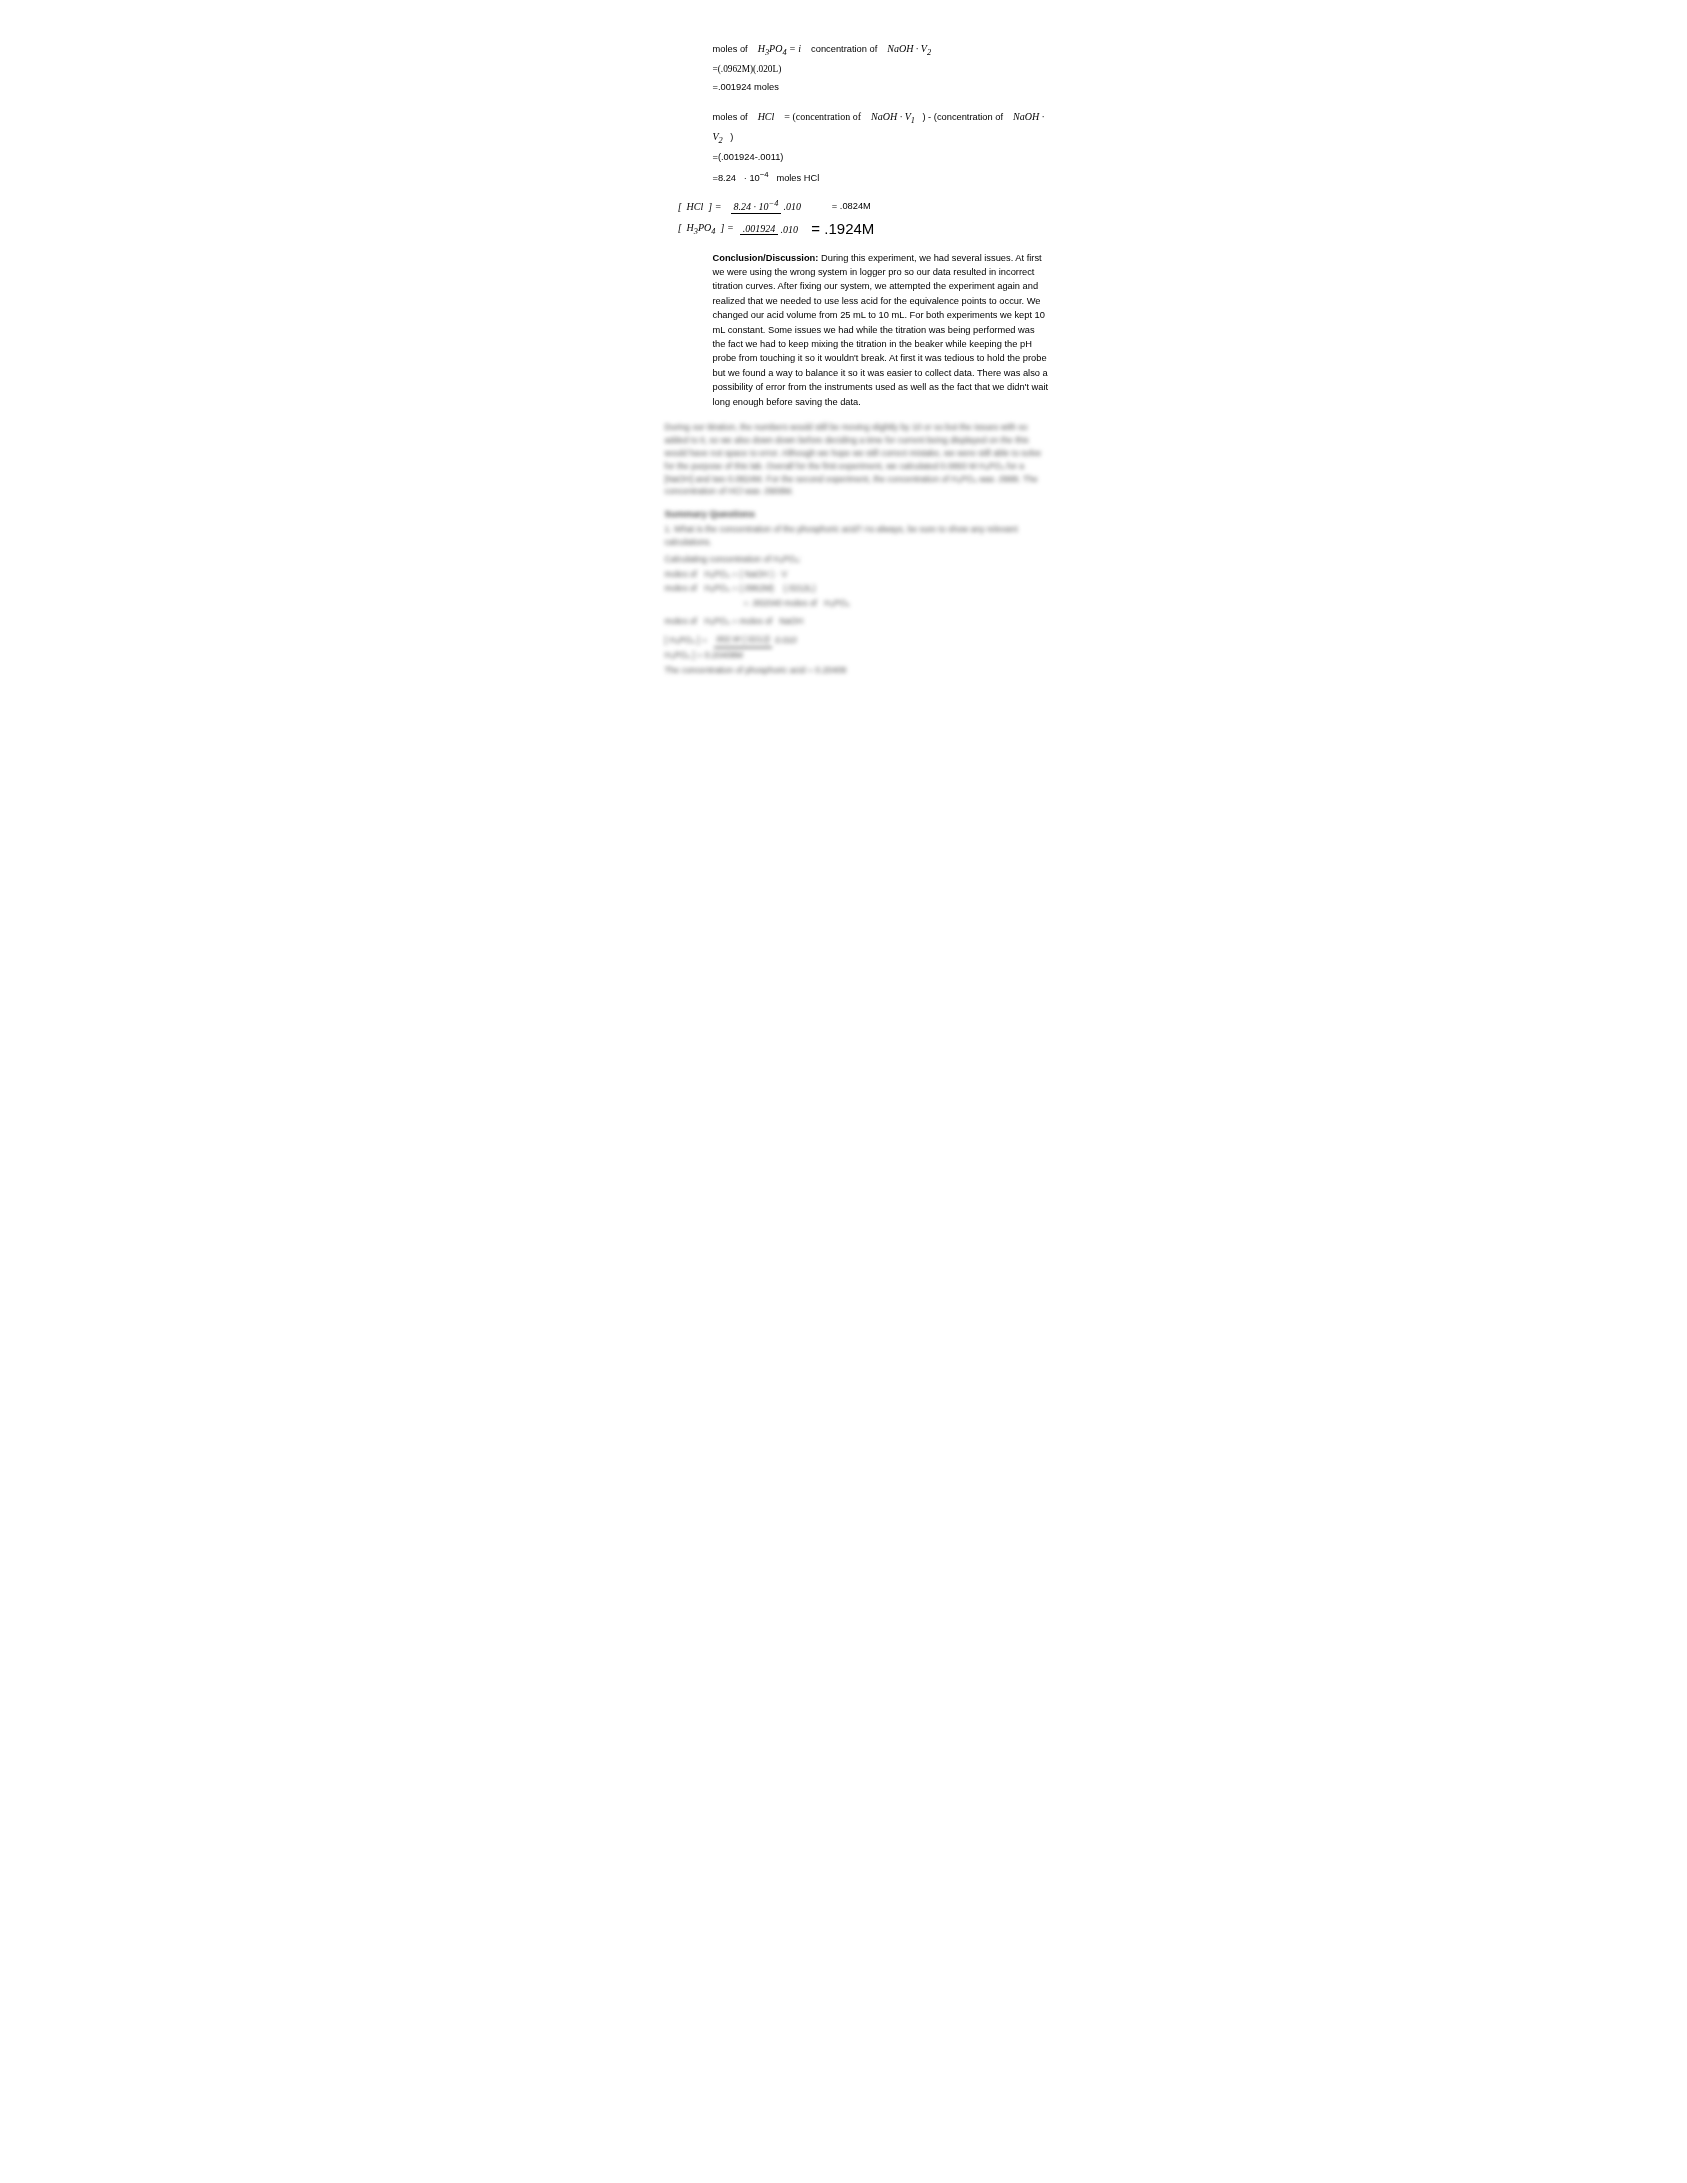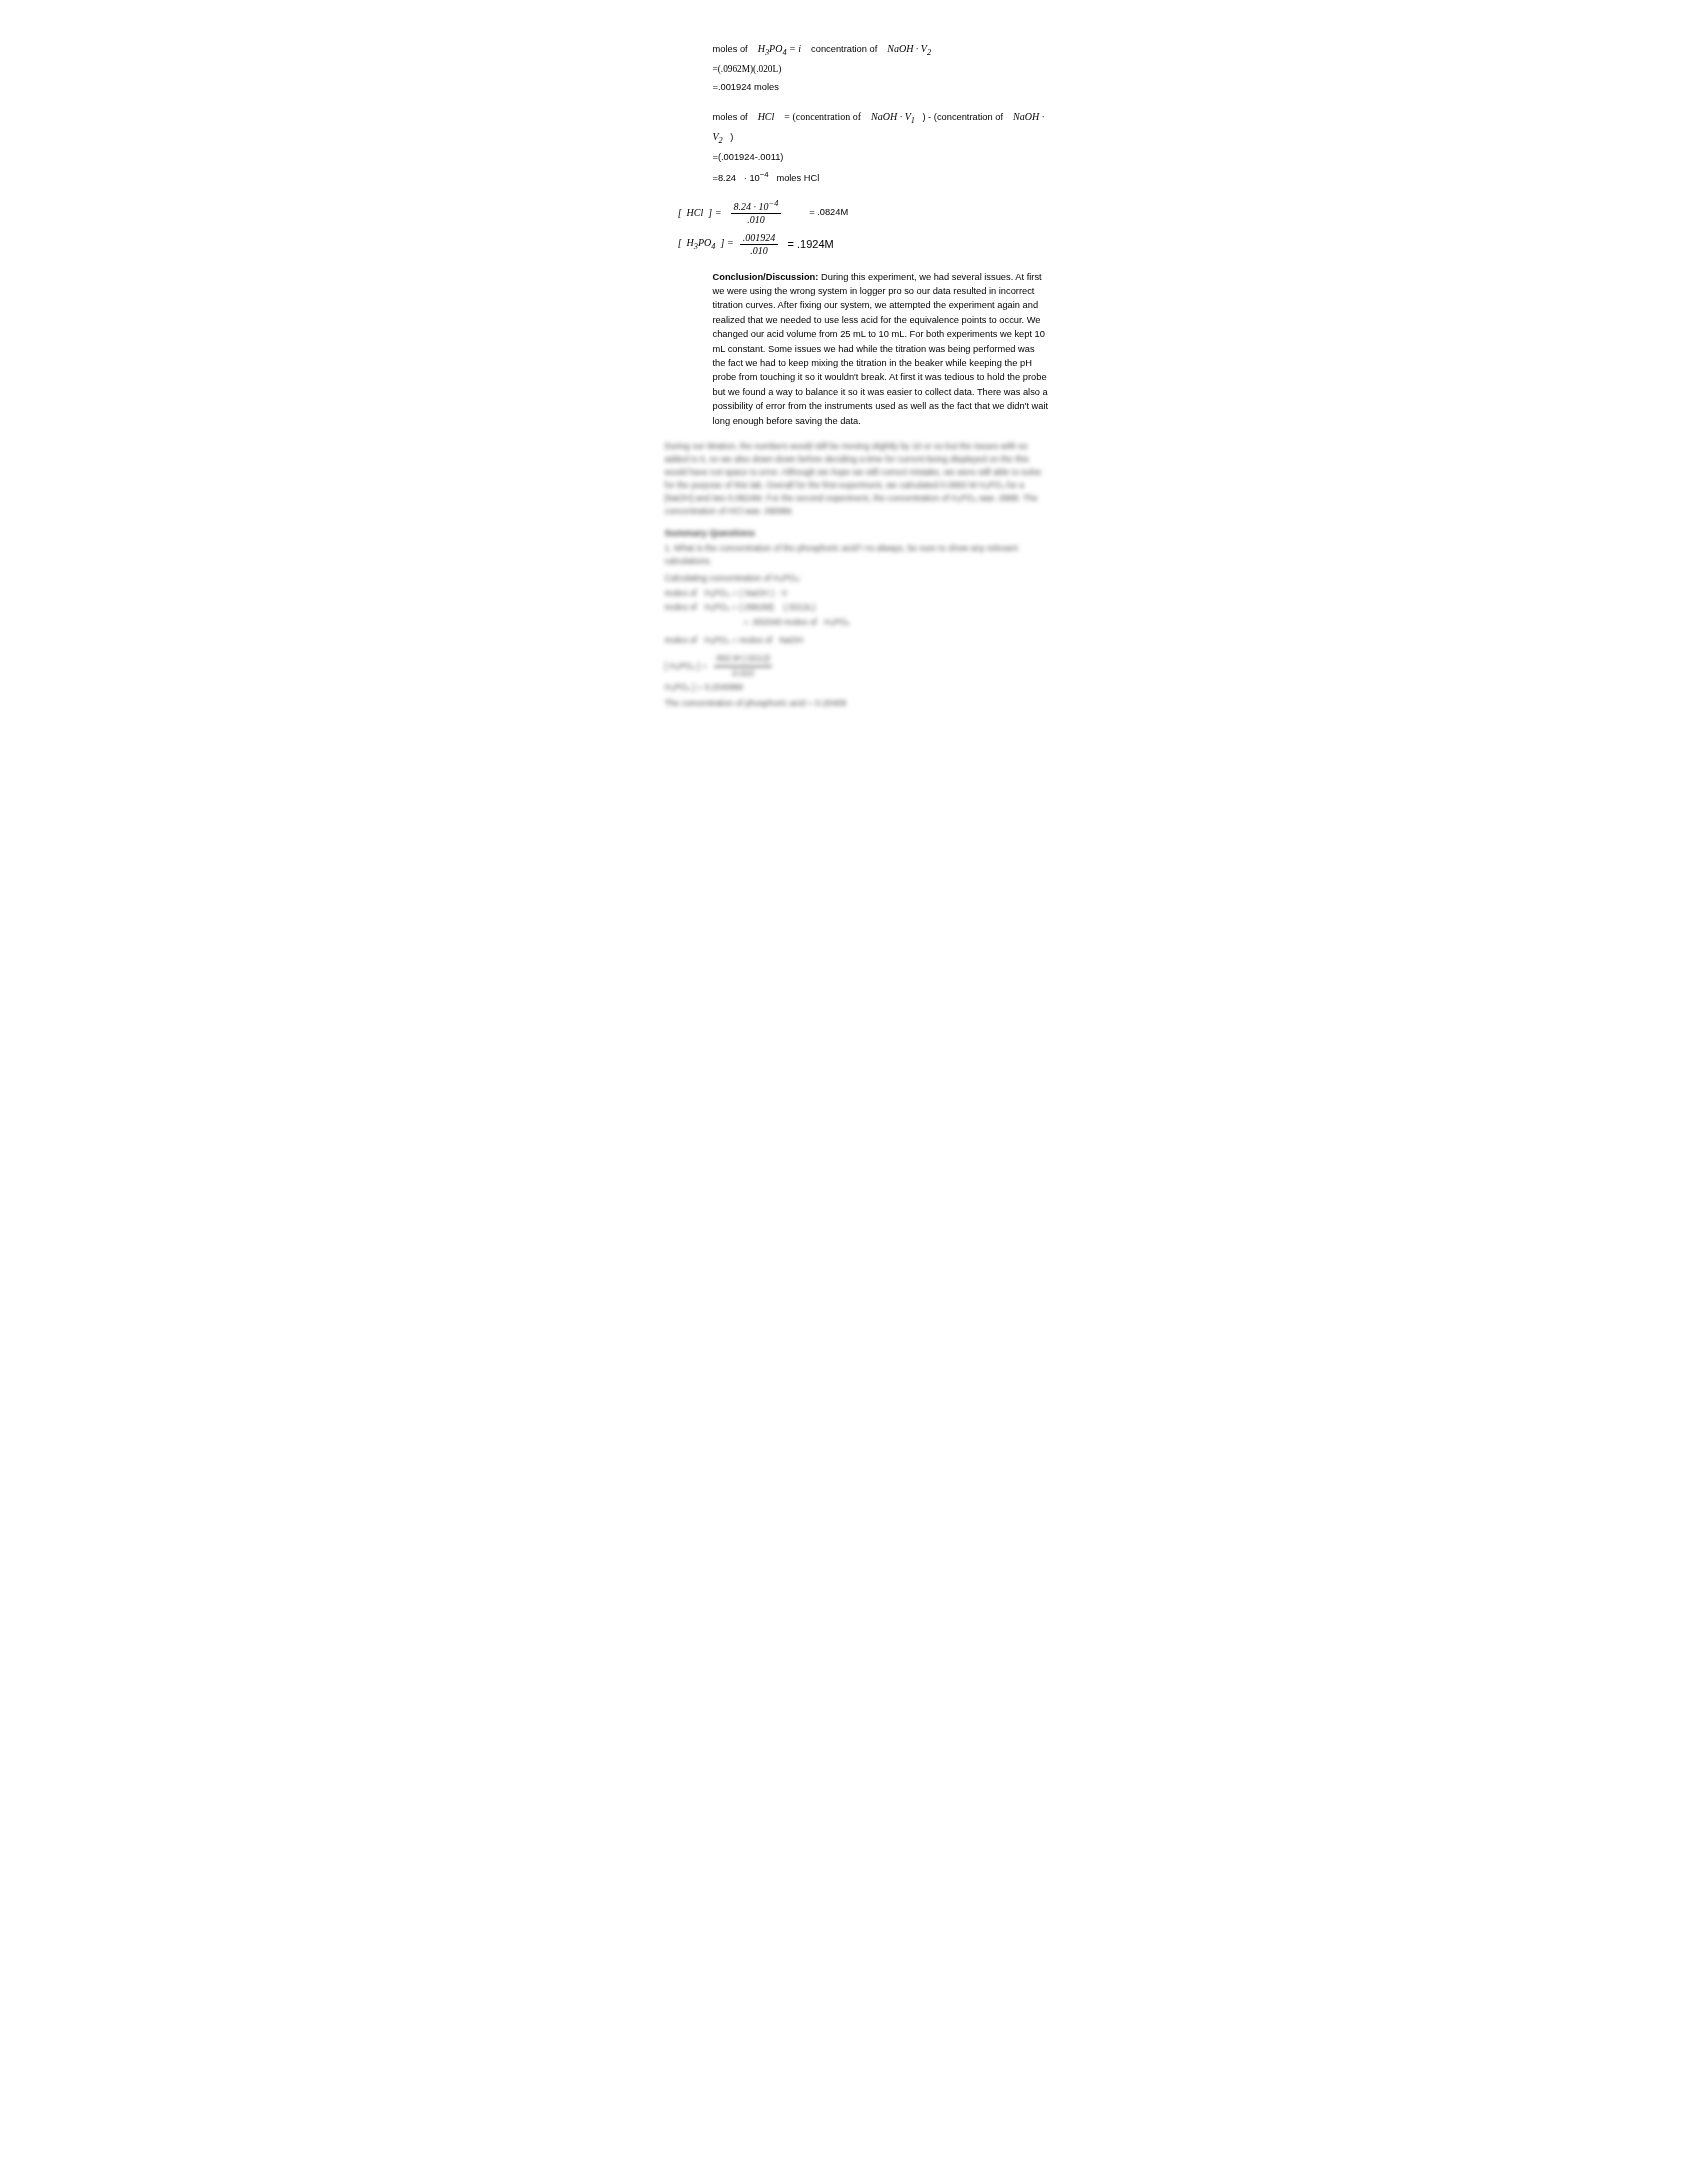--- a/index.html
+++ b/index.html
@@ -30,21 +30,21 @@
 
     .bracket-eq {
       display: flex;
       align-items: center;
       gap: 4px;
       margin-bottom: 5.3px;
     }
 
     .fraction {
       display: inline-flex;
-      flex-direction: column;
+      flex-direction: row;
       align-items: center;
       vertical-align: middle;
       margin: 0 2.6px;
       text-align: center;
     }
 
     .fraction .numerator {
       border-bottom: 0.7px solid #000;
       padding: 0 2.6px 0.7px 2.6px;
       font-style: italic;
@@ -190,21 +190,21 @@
         [ &nbsp;H<sub>3</sub>PO<sub>4</sub>&nbsp; ] =
       </span>
       <span class="fraction">
         <span class="numerator">
           .001924
         </span>
         <span class="denominator">
           .010
         </span>
       </span>
-      <span style="font-family: Arial, sans-serif; font-size:11px; font-style:normal;text-align:right;">
+      <span style="font-family: Arial, sans-serif; font-size:15px; font-style:normal;text-align:right;">
         &nbsp;= .1924M
       </span>
     </div>
   </div>
 
   <div class="section" style="margin-top: 13.2px;">
     <p class="body-text">
       <span class="bold">Conclusion/Discussion:</span>
       <span> During this experiment, we had several issues. At first we were using the wrong system in logger pro so our data resulted in incorrect titration curves. After fixing our system, we attempted the experiment again and realized that we needed to use less acid for the equivalence points to occur. We changed our acid volume from 25 mL to 10 mL. For both experiments we kept 10 mL constant. Some issues we had while the titration was being performed was the fact we had to keep mixing the titration in the beaker while keeping the pH probe from touching it so it wouldn't break. At first it was tedious to hold the probe but we found a way to balance it so it was easier to collect data. There was also a possibility of error from the instruments used as well as the fact that we didn't wait long enough before saving the data.</span>
     </p>

